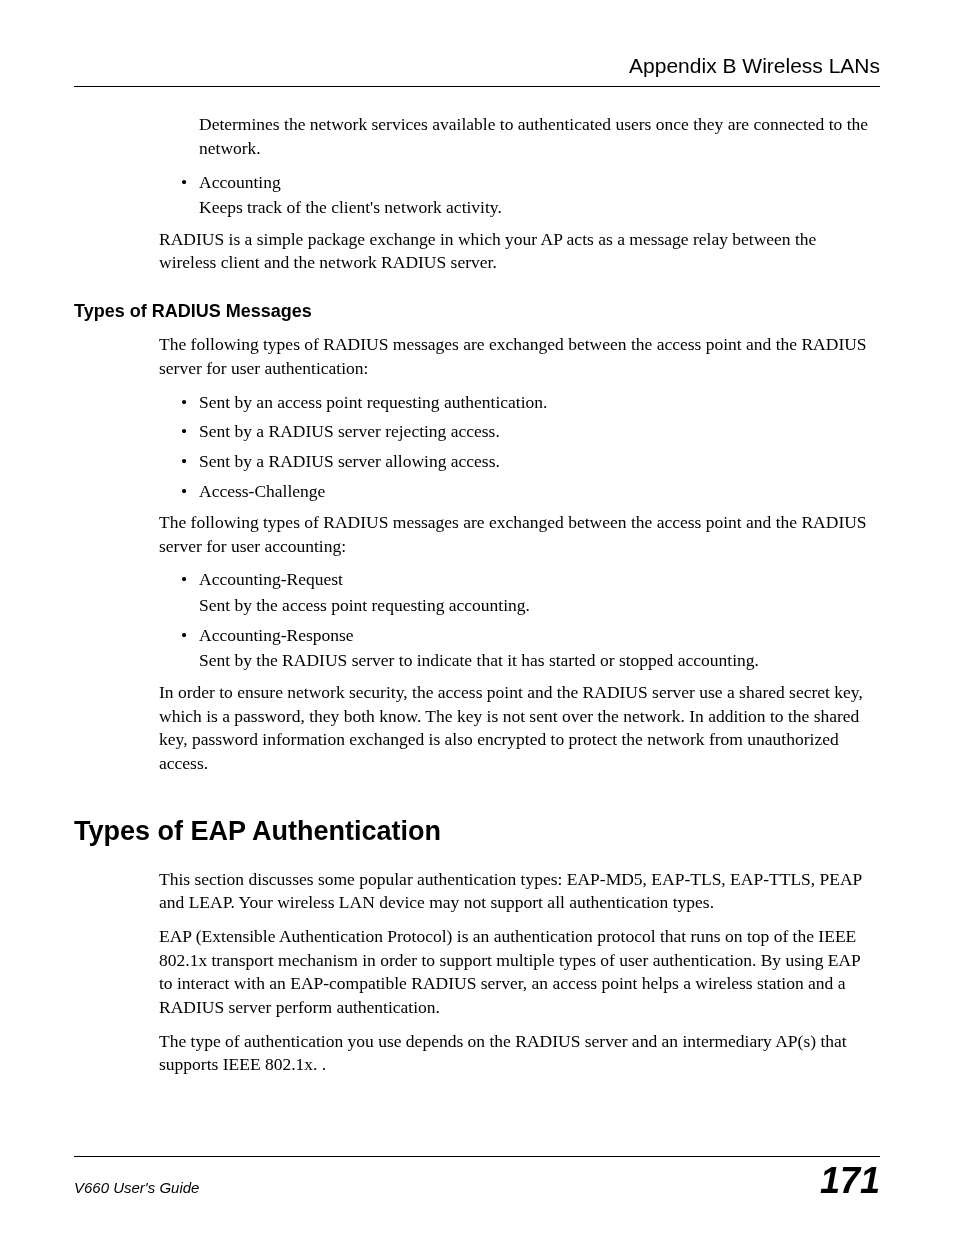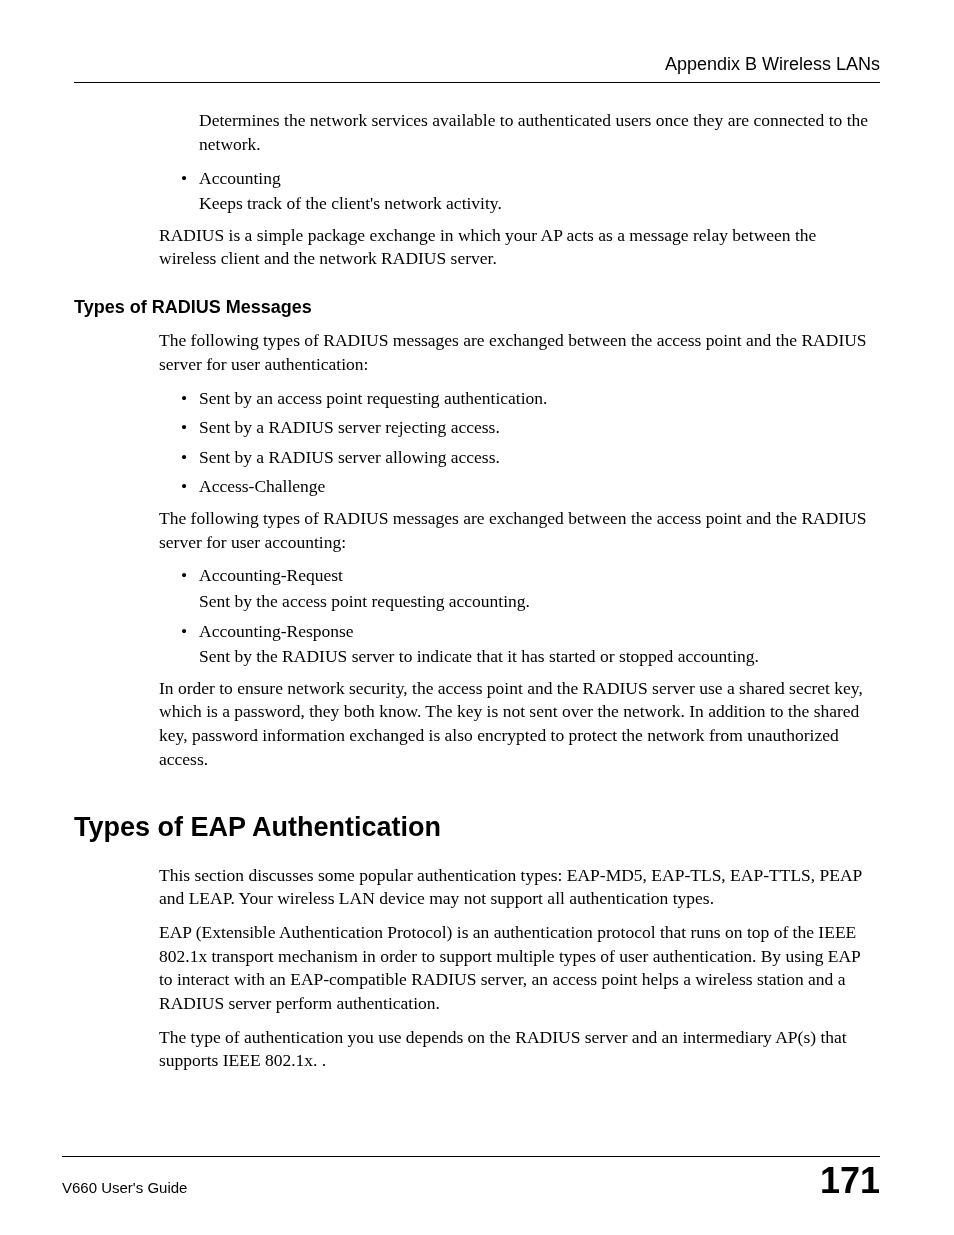--- a/index.html
+++ b/index.html
@@ -17,21 +17,21 @@
   .page {
     position: relative;
     width: 954px;
     height: 1235px;
     box-sizing: border-box;
     padding: 52px 74px 0 74px;
   }
   .running-header {
     text-align: right;
     font-family: Arial, Helvetica, sans-serif;
-    font-size: 18px;
+    font-size: 21px;
     color: #000;
     margin-bottom: 6px;
   }
   .rule {
     border: 0;
     border-top: 1.5px solid #000;
     margin: 0 0 26px 0;
   }
   .body-block {
     margin-left: 85px;
@@ -63,23 +63,24 @@
     margin: 24px 0 10px 0;
   }
   .section-heading {
     font-family: Arial, Helvetica, sans-serif;
     font-weight: bold;
     font-size: 27px;
     margin: 38px 0 18px 0;
   }
   .footer {
     position: absolute;
-    left: 62px;
+    left: 74px;
     right: 74px;
     bottom: 36px;
+    font-style: italic;
   }
   .footer-rule {
     border: 0;
     border-top: 1.5px solid #000;
     margin: 0 0 6px 0;
   }
   .footer-row {
     display: flex;
     justify-content: space-between;
     align-items: baseline;

